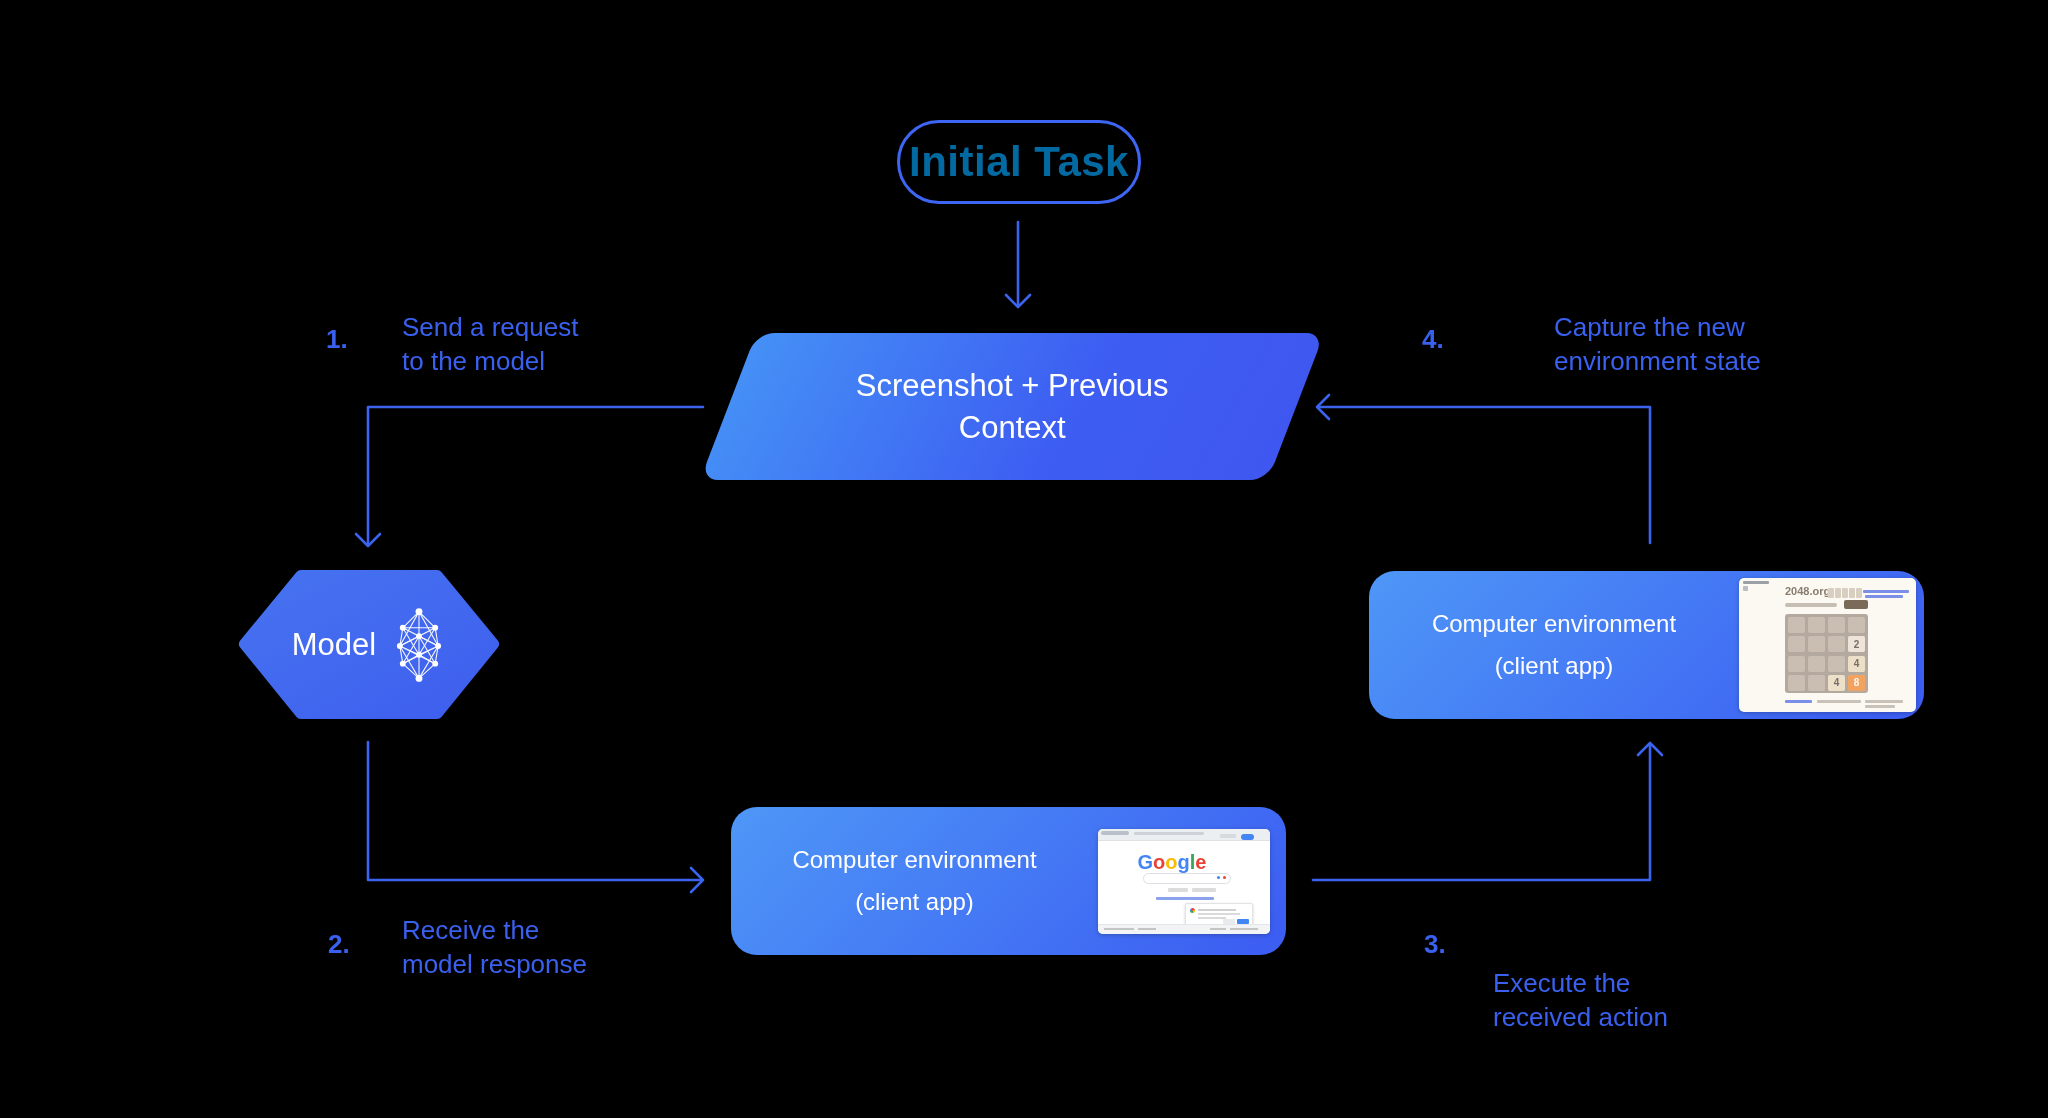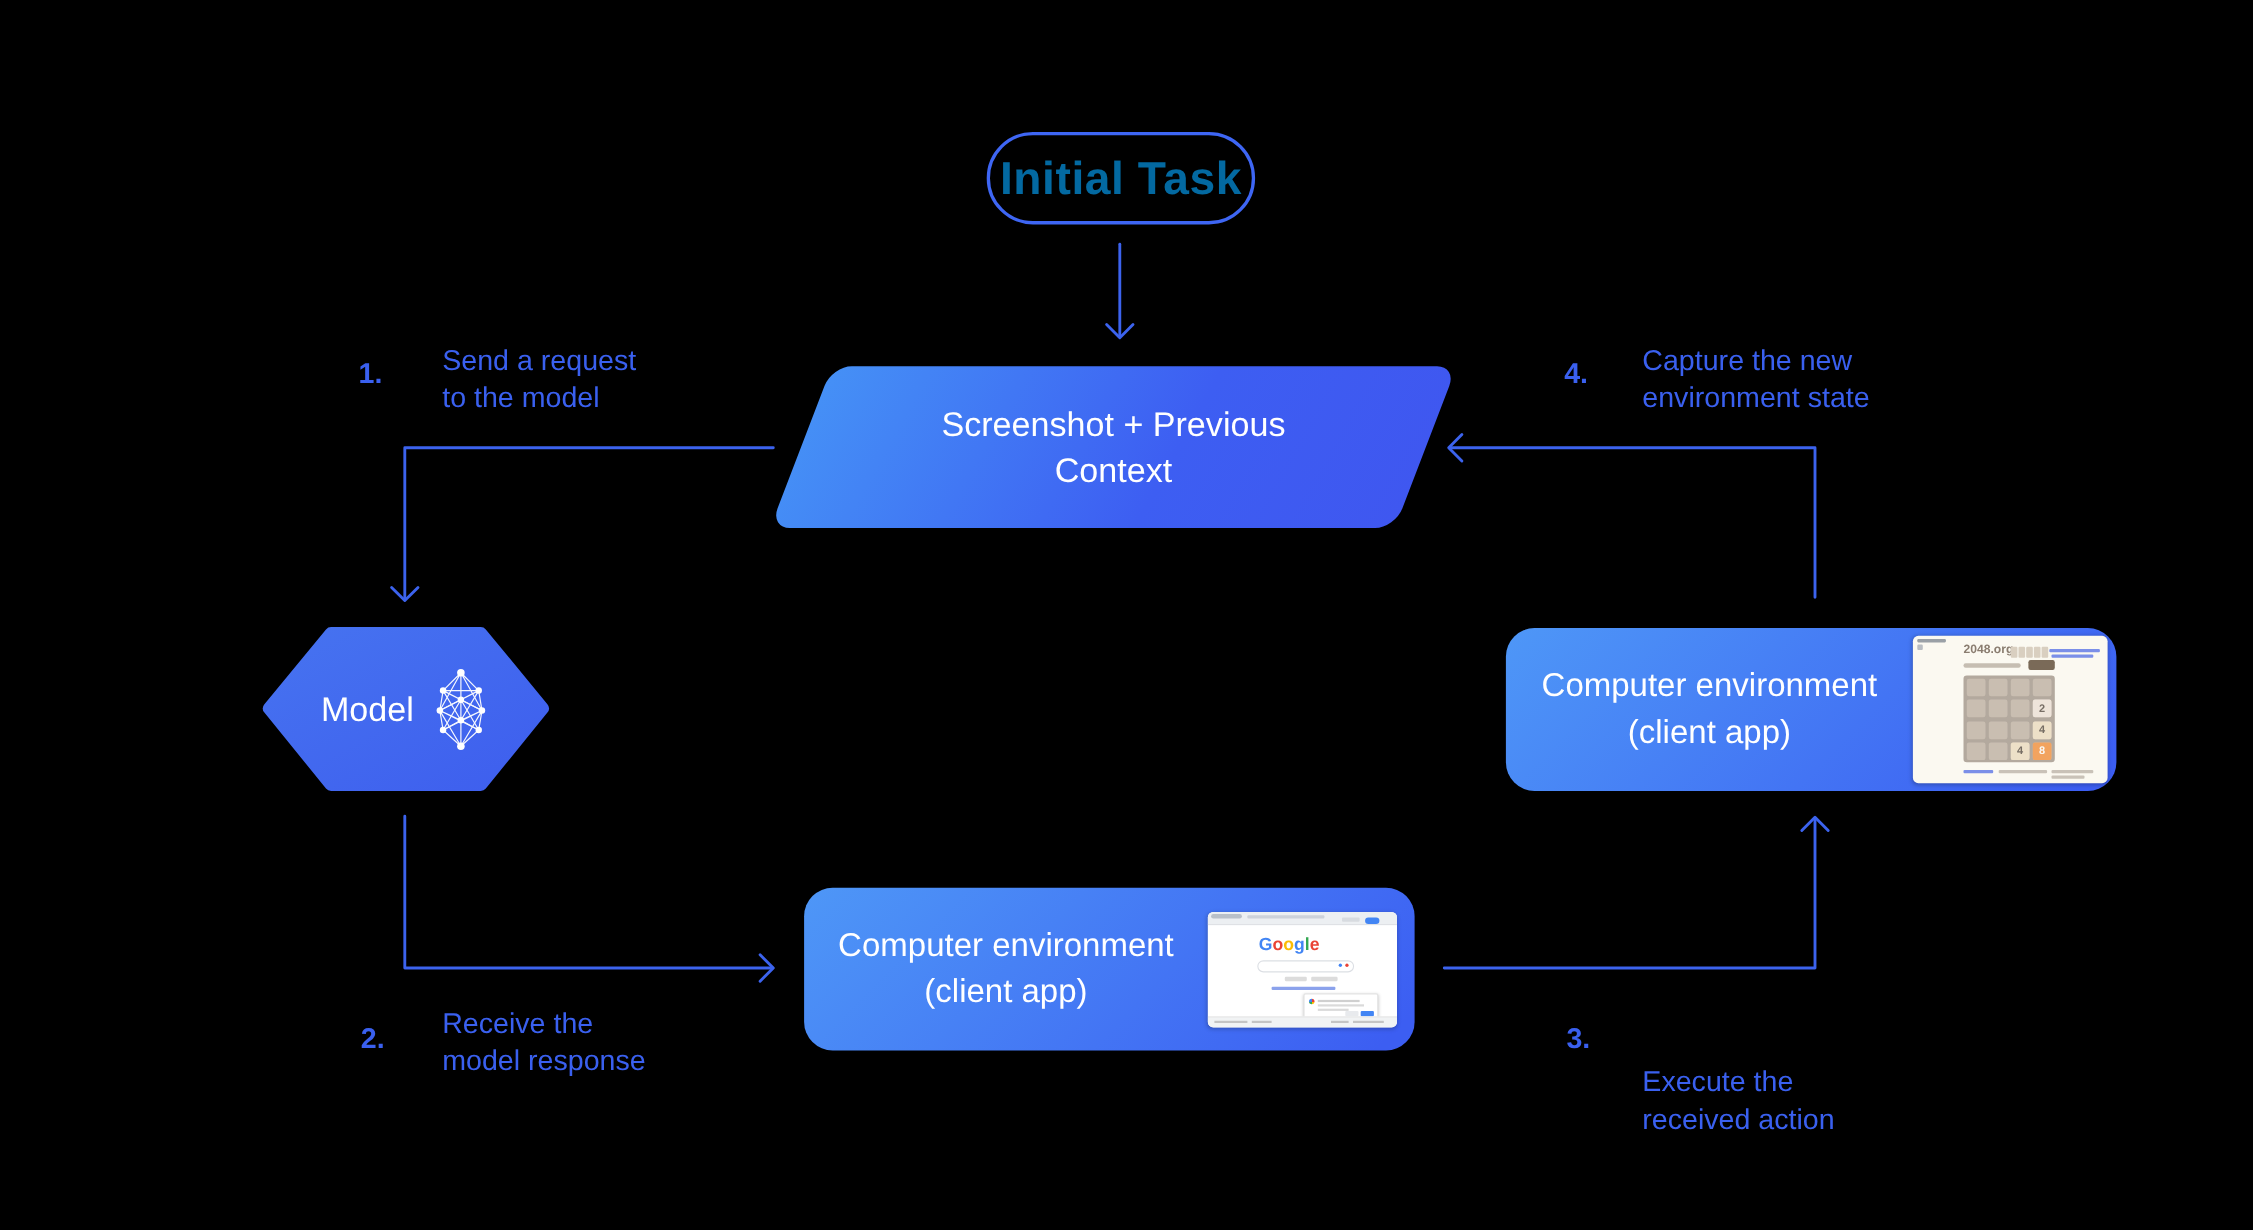--- a/index.html
+++ b/index.html
@@ -24,21 +24,21 @@
 
   
   .hexContent{left:240px;top:572px;width:258px;height:145px;display:flex;align-items:center;
         justify-content:center;gap:16px;color:#fff;}
   .hexContent .model-label{font-size:31px;font-weight:400;}
 
   
   .envbox{width:555px;height:148px;border-radius:26px;display:flex;align-items:center;
         background:linear-gradient(135deg,#4e97f7 0%,#3c5ef2 95%);}
   .envbox .txt{flex:1;display:flex;flex-direction:column;align-items:center;justify-content:center;
-        color:#fff;font-size:30px;line-height:42px;font-weight:400;}
+        color:#fff;font-size:24px;line-height:42px;font-weight:400;}
   #env-right{left:1369px;top:571px;}
   #env-bottom{left:731px;top:807px;}
 
   
   .stepnum{color:#3a60ef;font-size:26px;font-weight:600;}
   .steptext{color:#3a60ef;font-size:26px;line-height:34px;font-weight:500;}
 
   
   .card2048{width:177px;height:134px;background:#fbf9f1;border-radius:5px;position:relative;
         margin-right:8px;overflow:hidden;box-shadow:0 1px 4px rgba(0,0,0,.25);}
@@ -64,21 +64,21 @@
   .c2-gbar3{position:absolute;left:126px;top:127px;width:30px;height:3px;background:#c9c2b8;border-radius:1px;}
 
   
   .cardGoogle{width:172px;height:105px;background:#fff;border-radius:5px;position:relative;
         margin-right:16px;overflow:hidden;box-shadow:0 1px 4px rgba(0,0,0,.25);}
   .cg-chrome{position:absolute;left:0;top:0;width:172px;height:11px;background:#eceff2;border-bottom:1px solid #dfe1e5;}
   .cg-tab{position:absolute;left:3px;top:2px;width:28px;height:4px;background:#b9c0c9;border-radius:2px;}
   .cg-url{position:absolute;left:36px;top:3px;width:70px;height:3px;background:#cdd2da;border-radius:1px;}
   .cg-tools{position:absolute;left:122px;top:5px;width:16px;height:4px;background:#d7dbe0;border-radius:1px;}
   .cg-signin{position:absolute;left:143px;top:5px;width:13px;height:6px;background:#4285f4;border-radius:3px;}
-  .cg-logo{position:absolute;left:0;top:22px;width:148px;text-align:center;font-size:16px;font-weight:700;letter-spacing:0;}
+  .cg-logo{position:absolute;left:0;top:22px;width:148px;text-align:center;font-size:20px;font-weight:700;letter-spacing:0;}
   .cg-search{position:absolute;left:45px;top:44px;width:86px;height:9px;border:1px solid #dcdfe4;border-radius:6px;}
   .cg-mic{position:absolute;right:10px;top:2.5px;width:3px;height:3px;border-radius:50%;background:#4285f4;}
   .cg-lens{position:absolute;right:4px;top:2.5px;width:3px;height:3px;border-radius:50%;background:#ea4335;}
   .cg-btn1{position:absolute;left:70px;top:59px;width:20px;height:4px;background:#dcdcdc;border-radius:1px;}
   .cg-btn2{position:absolute;left:94px;top:59px;width:24px;height:4px;background:#dcdcdc;border-radius:1px;}
   .cg-offered{position:absolute;left:58px;top:68px;width:58px;height:3px;background:#8ba2ec;border-radius:1px;}
   .cg-dialog{position:absolute;left:87px;top:74px;width:66px;height:22px;background:#fff;border:1px solid #e3e3e3;
         border-radius:2px;box-shadow:0 1px 3px rgba(0,0,0,.18);}
   .cg-gdot{position:absolute;left:4px;top:4px;width:5px;height:5px;border-radius:50%;
         background:conic-gradient(#ea4335 0 25%,#fbbc05 25% 50%,#34a853 50% 75%,#4285f4 75% 100%);}
@@ -263,21 +263,21 @@
     </div>
   </div>
 
   <div class="abs stepnum" style="left:326px;top:324px;">1.</div>
   <div class="abs steptext" style="left:402px;top:310px;">
     <div>Send a request</div>
     <div>to the model</div>
   </div>
 
   <div class="abs stepnum" style="left:1422px;top:324px;">4.</div>
-  <div class="abs steptext" style="left:1493px;top:310px;">
+  <div class="abs steptext" style="left:1554px;top:310px;">
     <div>Capture the new</div>
     <div>environment state</div>
   </div>
 
   <div class="abs stepnum" style="left:328px;top:929px;">2.</div>
   <div class="abs steptext" style="left:402px;top:913px;">
     <div>Receive the</div>
     <div>model response</div>
   </div>
 

